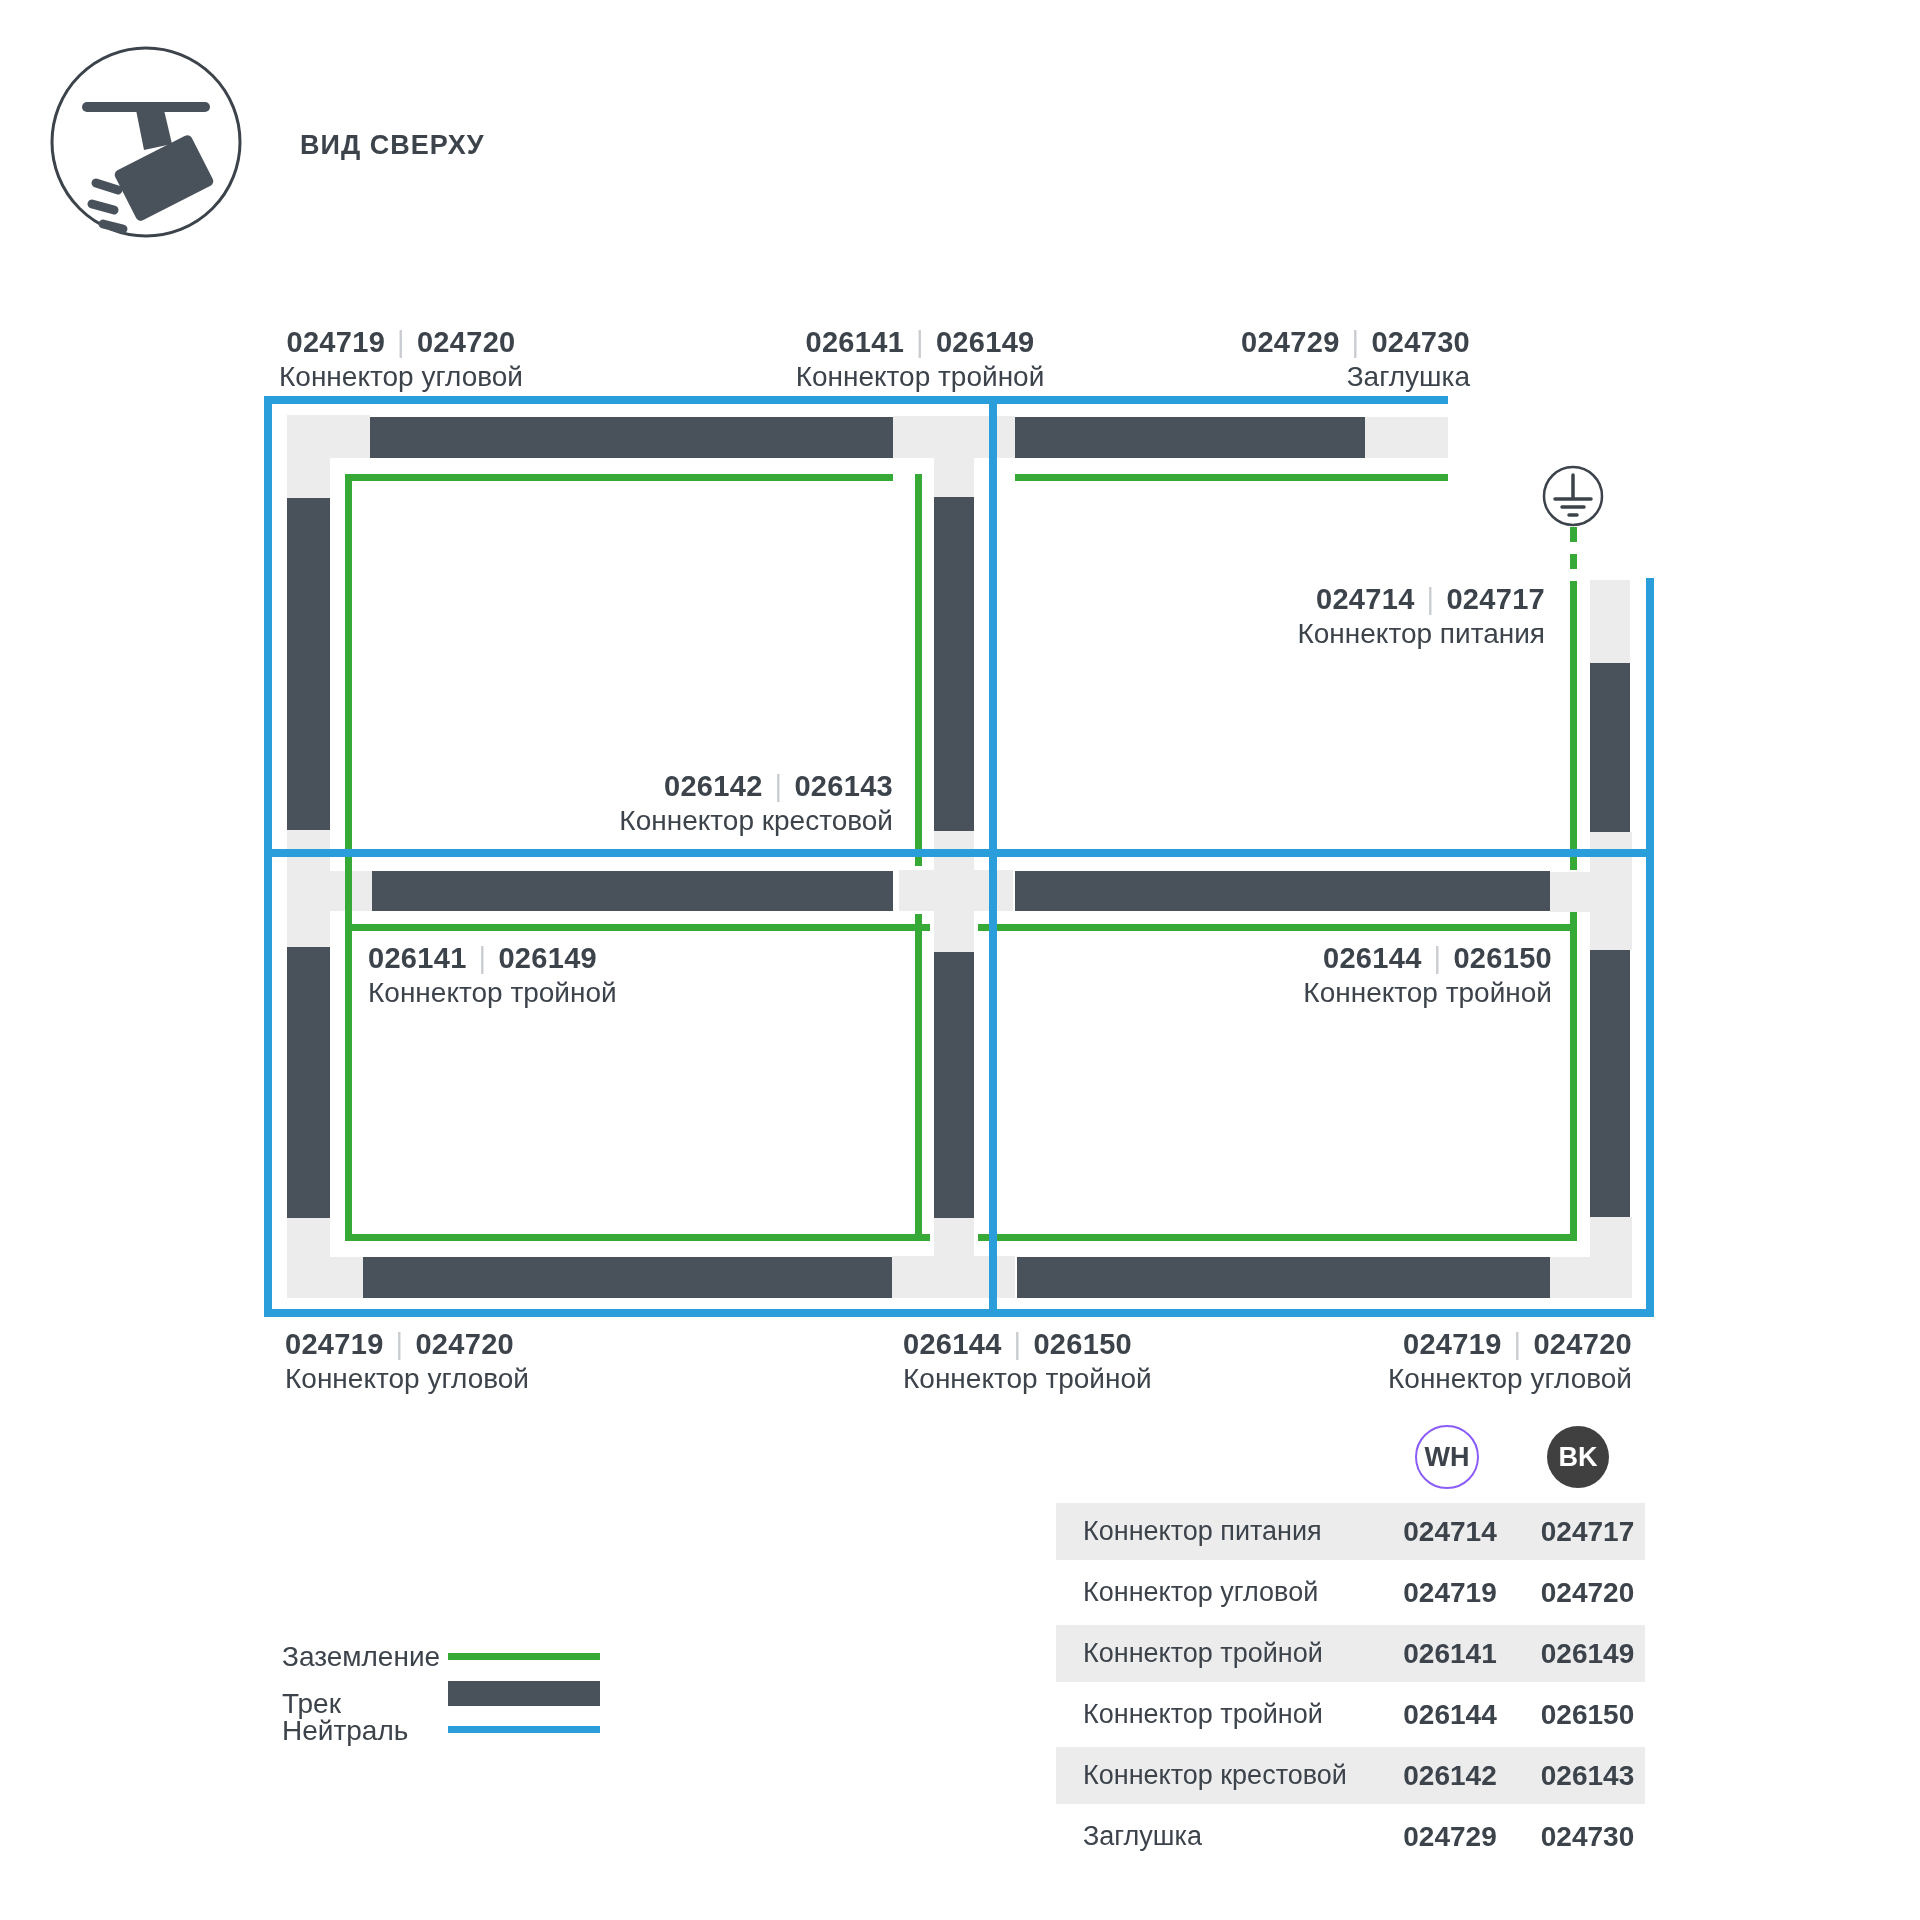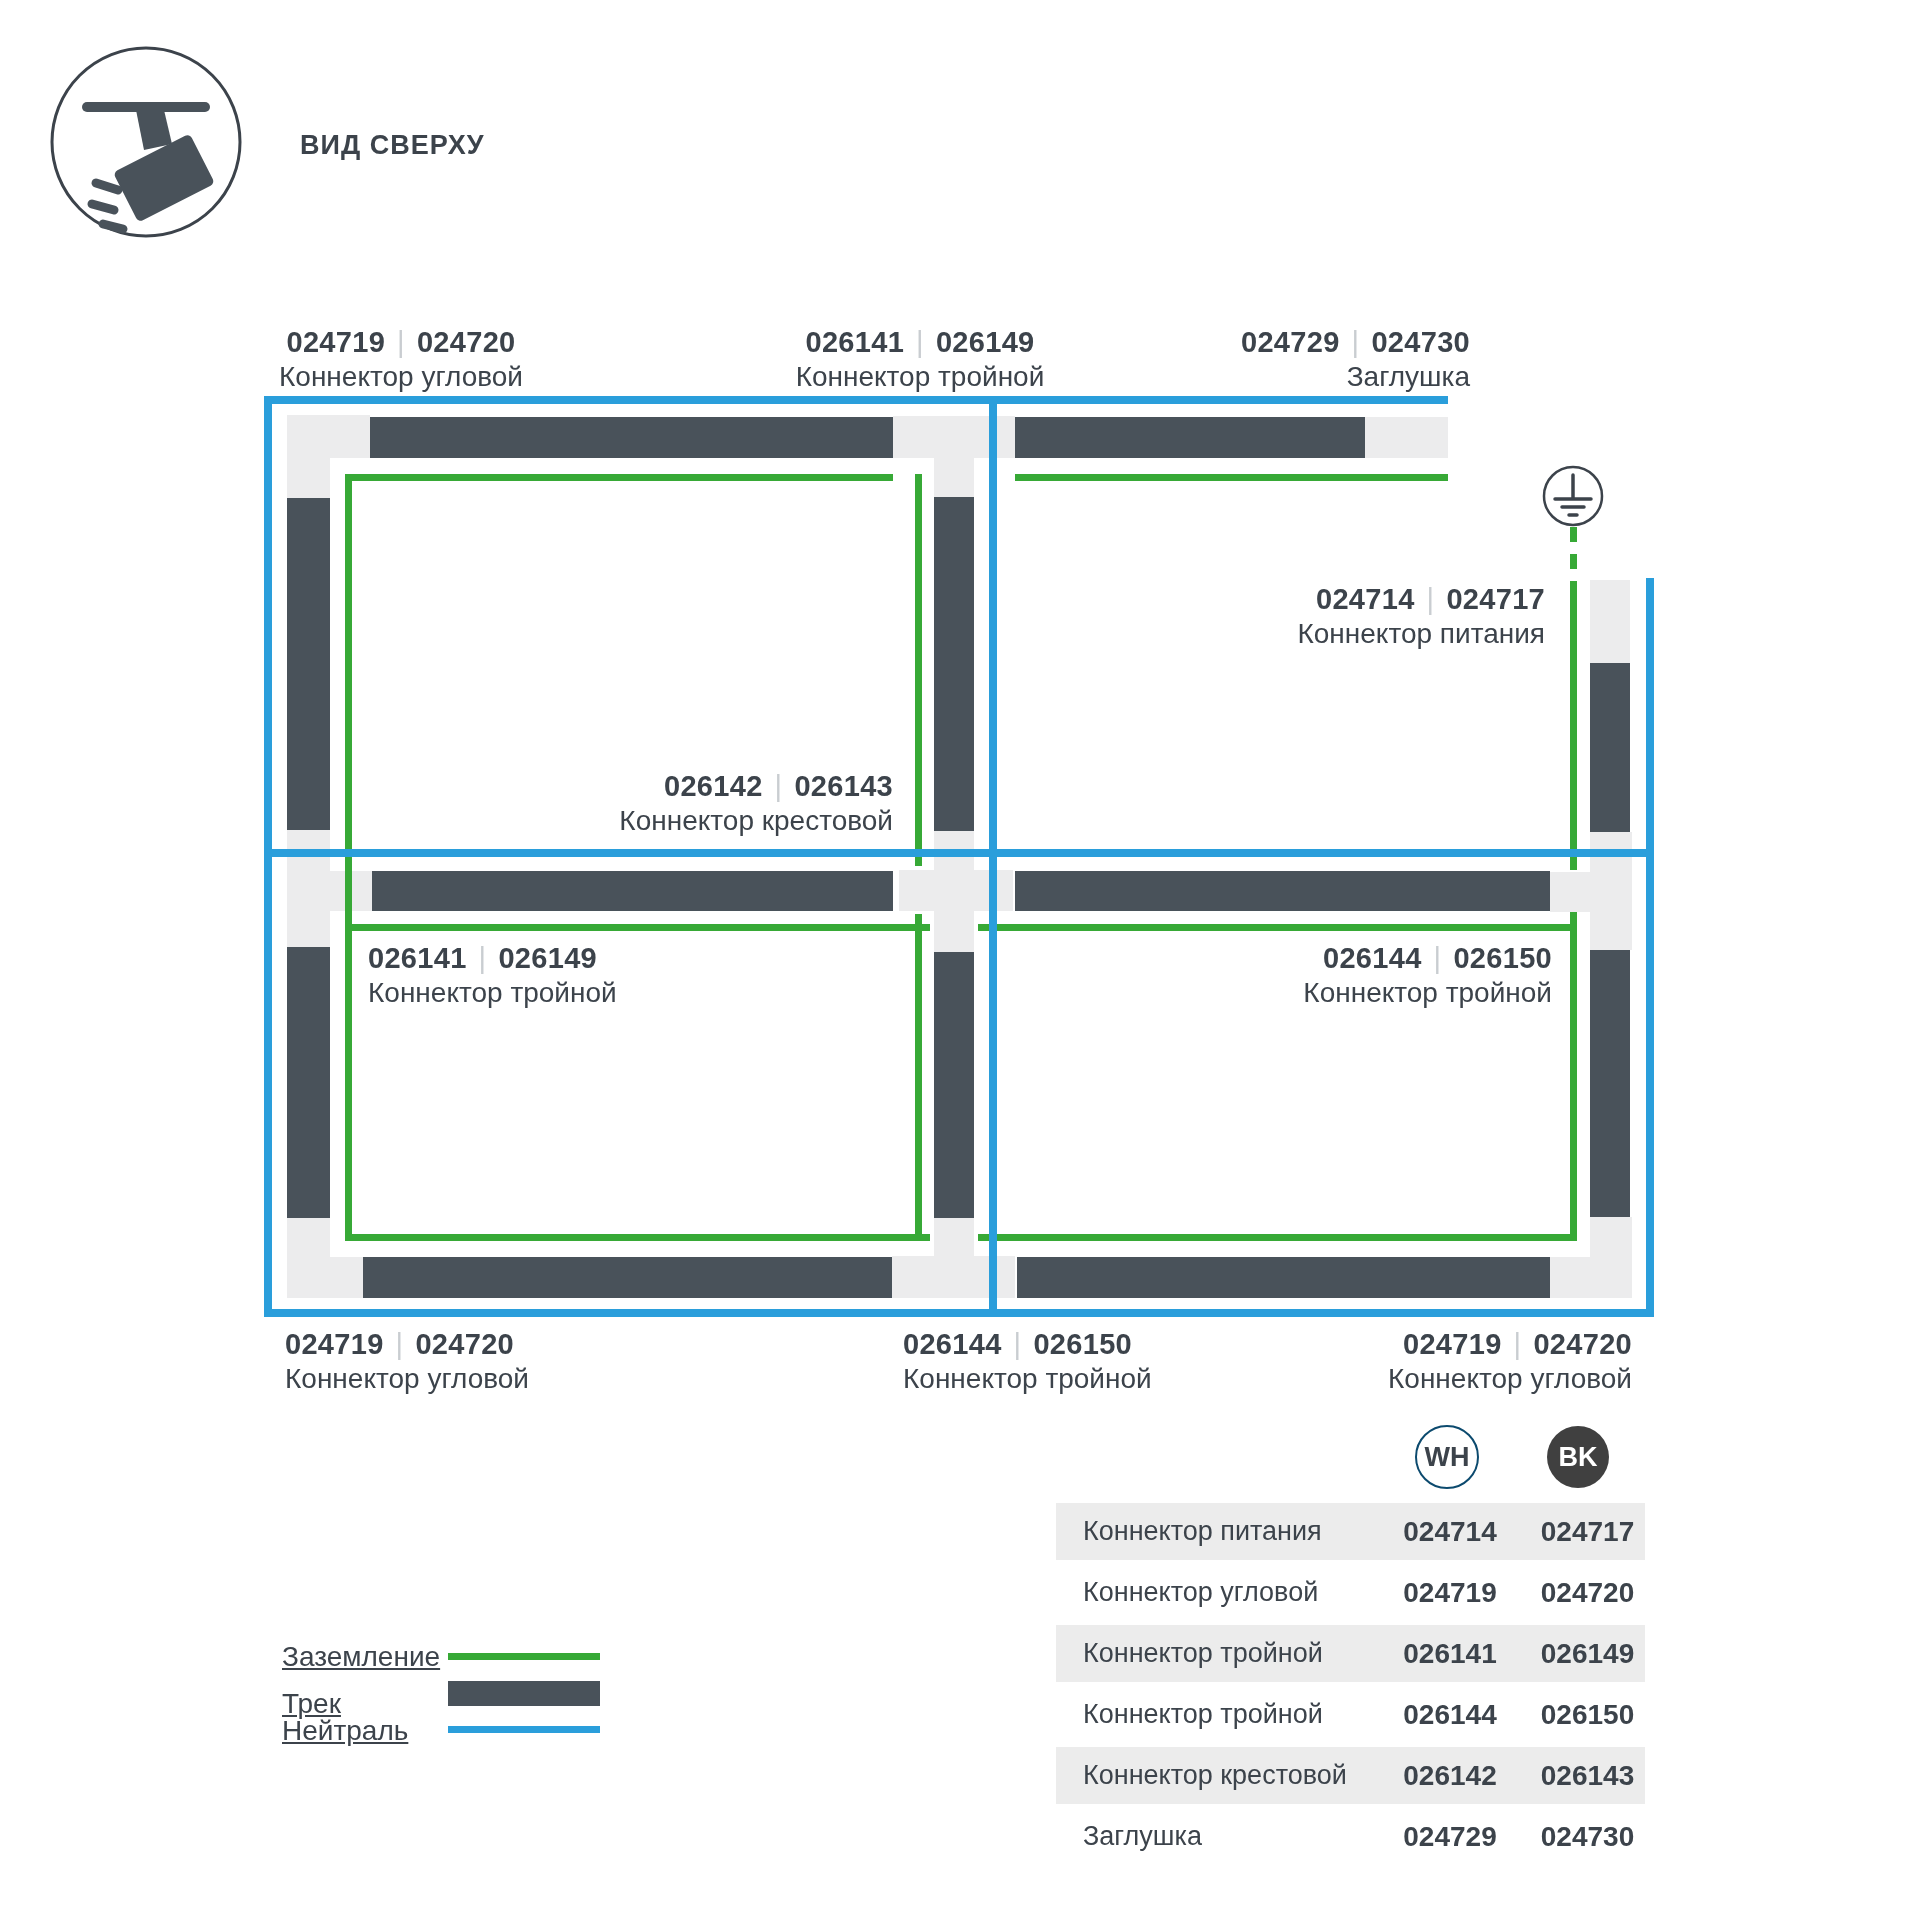--- a/index.html
+++ b/index.html
@@ -20,30 +20,30 @@
   .dlabel{position:absolute;width:300px;}
   .dlabel .nums{font-weight:bold;font-size:29px;line-height:32px;letter-spacing:.3px;}
   .dlabel .lname{font-size:28px;line-height:31px;margin-top:3px;}
   .dlabel.c{text-align:center;}
   .dlabel.r{text-align:right;}
   .dlabel.l{text-align:left;}
   .sep{color:#c9cdd1;font-weight:400;padding:0 12px;}
   
   .page-title{position:absolute;left:300px;top:130px;font-size:27px;font-weight:bold;letter-spacing:1px;}
   
-  .legend-label{position:absolute;left:282px;font-size:28px;line-height:30px;text-decoration:underline;}
+  .legend-label{position:absolute;left:282px;font-size:28px;line-height:30px;}
   
   .tbl-row{position:absolute;left:1056px;width:589px;height:57px;display:flex;align-items:center;}
   .tbl-row.shaded{background:#ececec;}
   .tbl-name{flex:1;padding-left:27px;font-size:27px;}
   .tbl-wh{width:160px;text-align:center;font-weight:bold;font-size:28px;}
   .tbl-bk{width:115px;text-align:center;font-weight:bold;font-size:28px;}
   .col-circle{position:absolute;border-radius:50%;display:flex;align-items:center;justify-content:center;
     font-weight:bold;font-size:27px;}
-  .col-circle.wh{left:1415px;top:1425px;width:60px;height:60px;background:#fff;border:2px solid #0c4a6e;color:#3c434b;}
+  .col-circle.wh{left:1415px;top:1425px;width:60px;height:60px;background:#fff;border:2px solid #8b5cf6;color:#3c434b;}
   .col-circle.bk{left:1547px;top:1426px;width:62px;height:62px;background:#404040;color:#fff;}
 </style>
 </head>
 <body>
 
 <svg class="abs" style="left:48px;top:44px;" width="196" height="196" viewBox="0 0 196 196">
   <circle cx="98" cy="98" r="94" fill="#ffffff" stroke="#3c434b" stroke-width="3"></circle>
   <rect x="34" y="58" width="128" height="10" rx="5" fill="#49525a"></rect>
   <polygon points="88,66 116,66 124,100 96,106" fill="#49525a"></polygon>
   <g transform="rotate(-27 116 134)">

